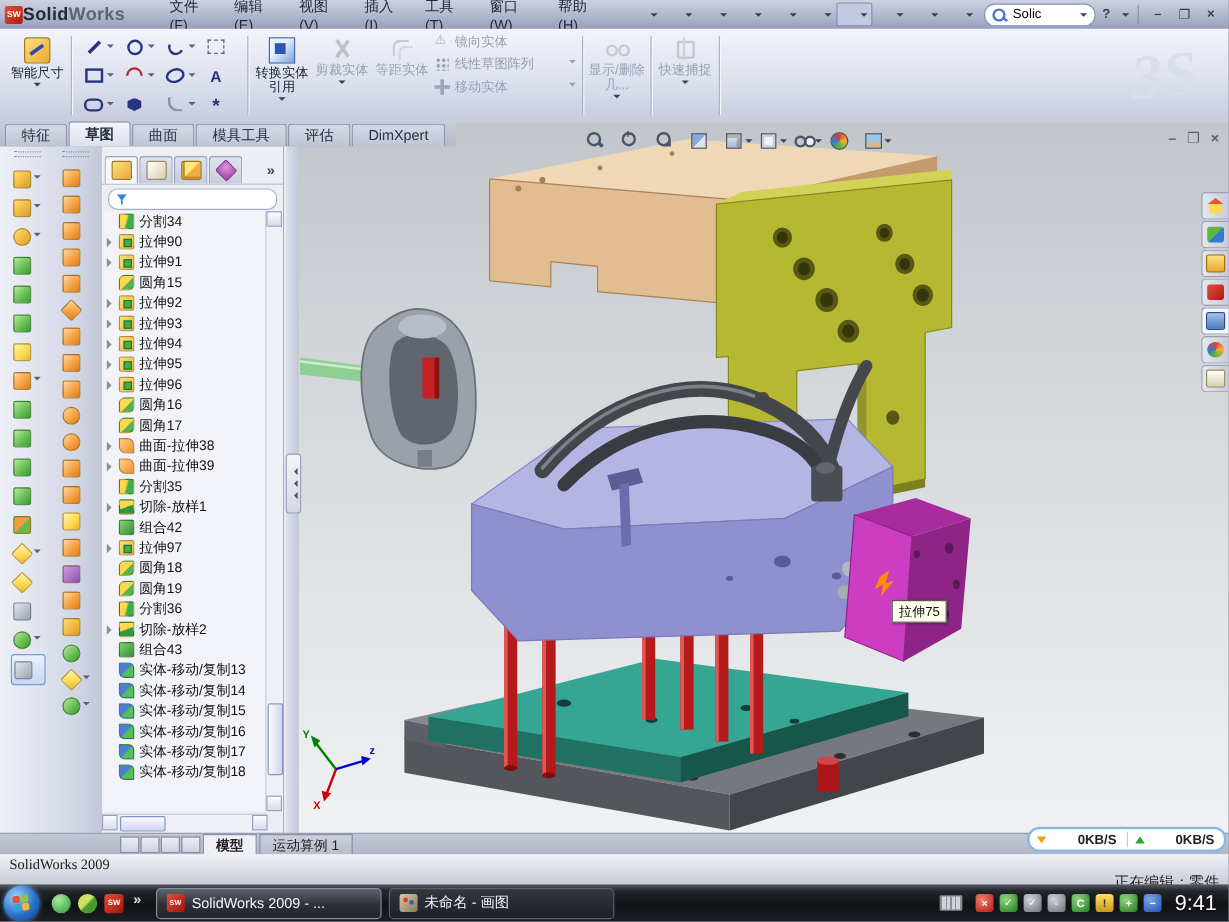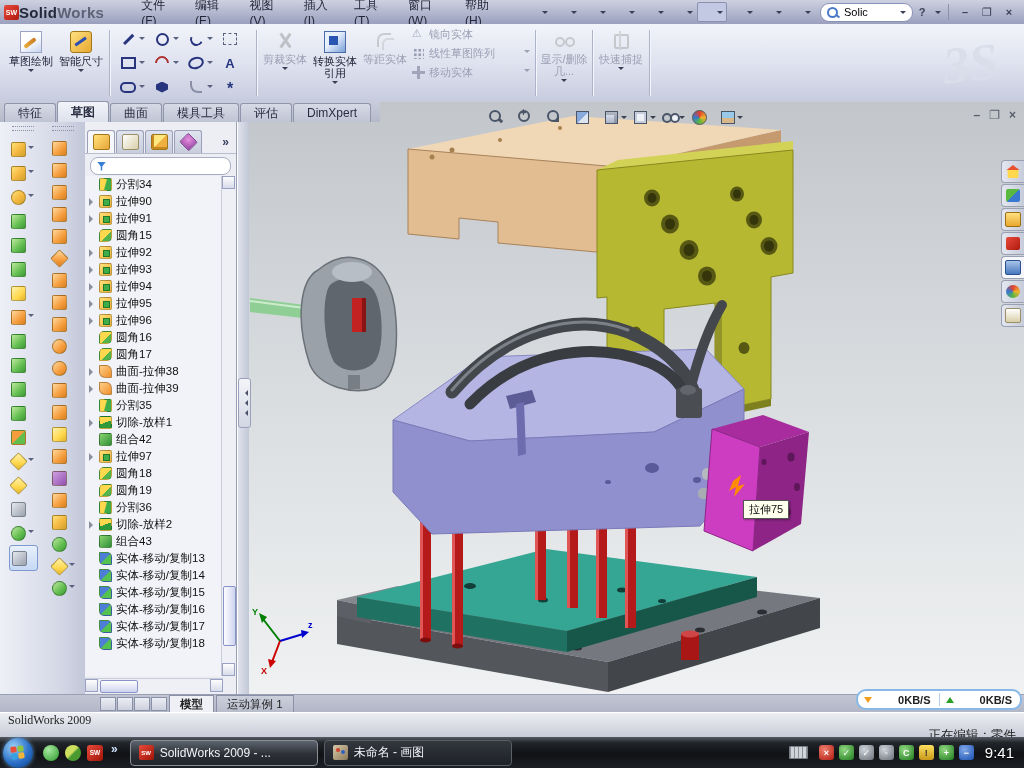--- a/index.html
+++ b/index.html
@@ -252,21 +252,21 @@
   .i-paint-task-icon::after{content:"";position:absolute;left:3px;top:3px;width:4px;height:4px;border-radius:50%;background:#d04030;box-shadow:5px 2px 0 #3060c0;}
   .traygroup{margin-left:auto;display:flex;align-items:center;gap:5px;padding-right:10px;}
   .kbdicon{width:17px;height:11px;background:#cfd3da;border:1px solid #7a7f88;border-radius:1px;
     background-image:repeating-linear-gradient(90deg,#8a8f98 0 1px,transparent 1px 4px);margin-right:6px;}
   .trayico{width:15px;height:15px;border-radius:3px;color:#fff;font-size:9px;font-weight:bold;display:flex;align-items:center;justify-content:center;}
   .i-rd2{background:radial-gradient(circle at 35% 30%,#f08070,#b01a10);}
   .i-gn2{background:radial-gradient(circle at 35% 30%,#90d880,#1f7a1f);}
   .i-gy2{background:radial-gradient(circle at 35% 30%,#cfd3da,#6a6f78);}
   .i-yl2{background:linear-gradient(#ffe060,#c8981a);color:#333;}
   .i-bl2{background:radial-gradient(circle at 35% 30%,#80a8e8,#1a4fb0);}
-  .clock{color:#fff;font-size:15px;margin-left:6px;text-shadow:0 1px 1px #000;}
+  .clock{color:#fff;font-size:18px;margin-left:6px;text-shadow:0 1px 1px #000;}
 </style>
 </head>
 <body>
 
 <div id="screen">
 
   <div class="abs titlebar">
     <div class="applogo">
       <span class="swcube">SW</span>
       <span class="logotext"><b>Solid</b><span class="lt2">Works</span></span>
@@ -344,25 +344,20 @@
       <span class="vsep"></span>
       <span class="wbtn">–</span>
       <span class="wbtn">❐</span>
       <span class="wbtn">×</span>
     </div>
   </div>
 
   <div class="abs commandbar">
     <div style="display:flex">
 
-        <div class="bigbtn">
-          <span class="bicon i-sketch-icon"></span>
-          <span class="blabel">草图绘制</span>
-          <span class="bcaret carot on"></span>
-        </div>
 
         <div class="bigbtn">
           <span class="bicon i-smart-dimension-icon"></span>
           <span class="blabel">智能尺寸</span>
           <span class="bcaret carot on"></span>
         </div>
       </div>
     <div class="grpsep"></div>
     <div class="sketchgrid">
 
@@ -422,29 +417,29 @@
         </span>
 
         <span class="skcell">
           <span class="sk i-point-icon"></span>
           <span class="skcaret"></span>
         </span>
       </div>
     <div class="grpsep"></div>
     <div style="display:flex">
 
+        <div class="bigbtn">
+          <span class="bicon i-convert-entities-icon"></span>
+          <span class="blabel">转换实体引用</span>
+          <span class="bcaret carot on"></span>
+        </div>
+
         <div class="bigbtn disabled">
           <span class="bicon i-trim-entities-icon"></span>
           <span class="blabel">剪裁实体</span>
-          <span class="bcaret carot on"></span>
-        </div>
-
-        <div class="bigbtn">
-          <span class="bicon i-convert-entities-icon"></span>
-          <span class="blabel">转换实体引用</span>
           <span class="bcaret carot on"></span>
         </div>
 
         <div class="bigbtn disabled">
           <span class="bicon i-offset-entities-icon"></span>
           <span class="blabel">等距实体</span>
           <span class="bcaret carot"></span>
         </div>
       </div>
     <div class="entrows">

